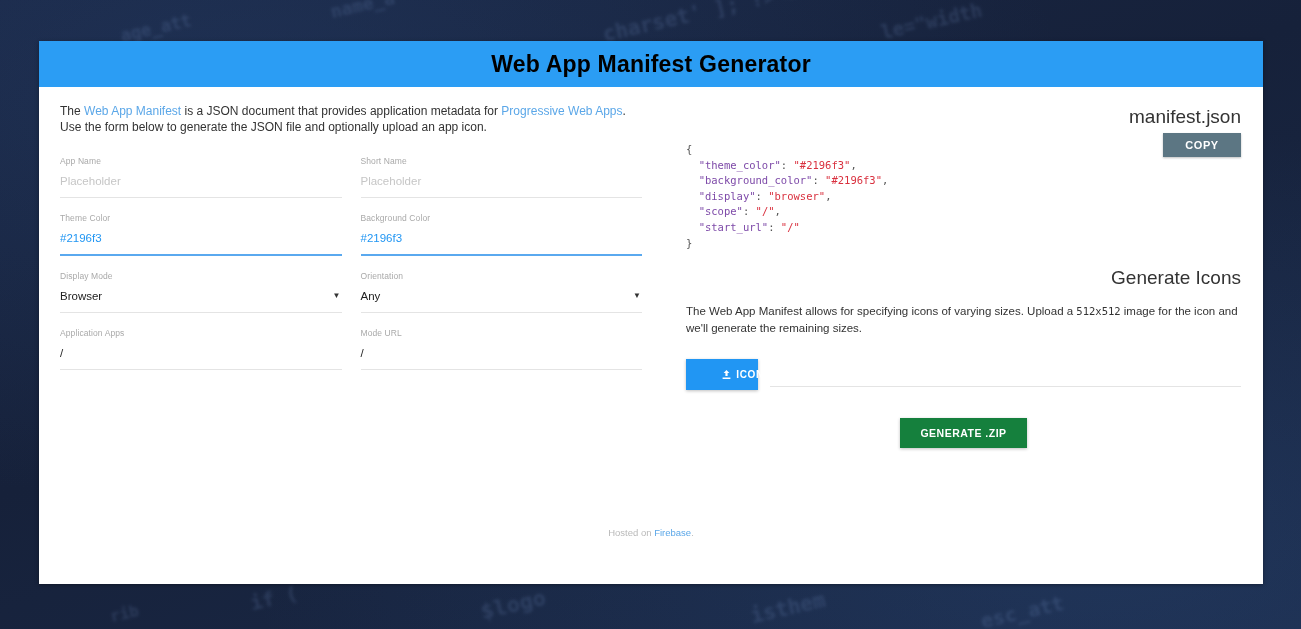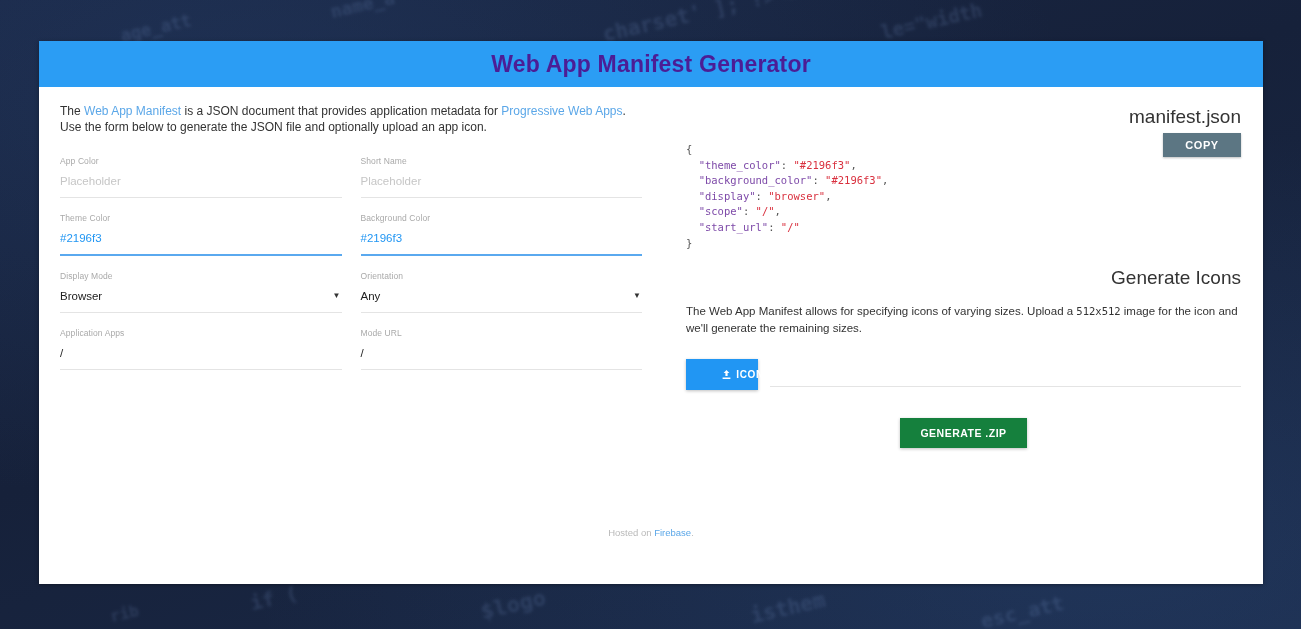--- a/index.html
+++ b/index.html
@@ -56,21 +56,21 @@
   }
 
   #titlebar {
     height: 46px;
     background: #2b9df4;
     display: flex;
     align-items: center;
     justify-content: center;
   }
   #titlebar .title {
-    color: #4c1d95;
+    color: #000000;
     font-size: 23px;
     font-weight: bold;
     letter-spacing: 0.2px;
   }
 
   #body {
     display: flex;
     padding: 0;
     height: 497px;
     position: relative;
@@ -272,21 +272,21 @@
   </div>
 
   <div id="body">
 
     <div class="col-left">
 
       <p class="intro"><span>The </span><a href="#" class="lnk">Web App Manifest</a><span> is a JSON document that provides application metadata for </span><a href="#" class="lnk">Progressive Web Apps</a><span>. Use the form below to generate the JSON file and optionally upload an app icon.</span></p>
 
       <div class="form-row">
         <div class="field">
-          <div class="flabel">App Color</div>
+          <div class="flabel">App Name</div>
           <div class="fvalue placeholder">
             <span>Placeholder</span>
           </div>
           <div class="underline"></div>
         </div>
         <div class="field">
           <div class="flabel">Short Name</div>
           <div class="fvalue placeholder">
             <span>Placeholder</span>
           </div>

